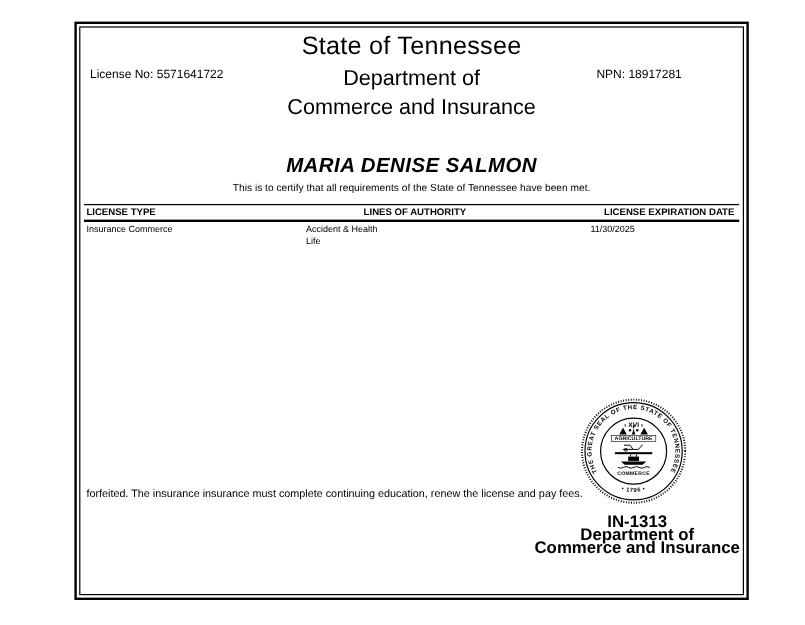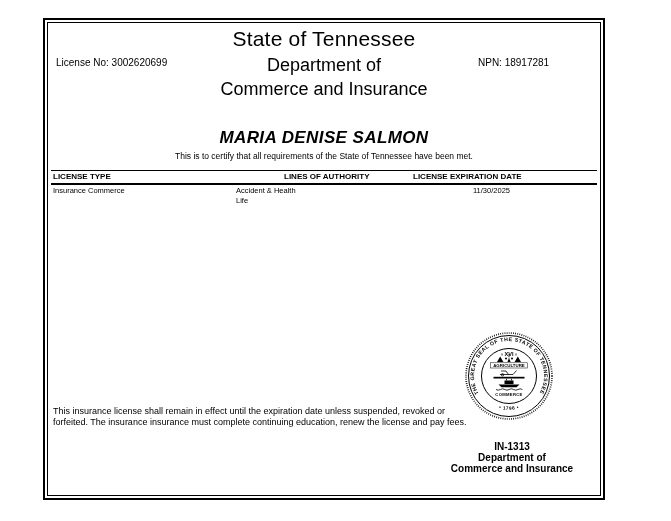--- a/index.html
+++ b/index.html
@@ -10,21 +10,21 @@
   }
   .page {
     position: relative;
     width: 671px;
     height: 521px;
     background: #ffffff;
     overflow: hidden;
   }
   .certificate {
     position: absolute;
-    left: 43px;
+    left: 62px;
     top: 18px;
     width: 562px;
     height: 482px;
     border: 2px solid #000;
   }
   .inner-border {
     position: absolute;
     inset: 2px;
     border: 1px solid #000;
     pointer-events: none;
@@ -66,21 +66,21 @@
   .table-rule-head { left: 6px; top: 163px; width: 546px; height: 2px; }
 
   .th {
     top: 152px;
     font-size: 8px;
     font-weight: bold;
     white-space: nowrap;
   }
   .th-type { left: 8px; text-align: center; }
   .th-loa  { left: 191px; padding-left: 48px; }
-  .th-exp  { left: 368px; width: 180px; }
+  .th-exp  { left: 368px; width: 180px; text-align: right; }
 
   .td {
     top: 166px;
     font-size: 7.5px;
     line-height: 10px;
     white-space: nowrap;
   }
   .td-type { left: 8px; }
   .td-loa  { left: 191px; }
   .td-exp  { left: 428px; width: 118px; text-align: left; }
@@ -106,35 +106,34 @@
   .seal-svg .numeral   { font-size: 5.6px; font-weight: bold; }
   .seal-svg .agri      { font-size: 4.4px; font-weight: bold; }
   .seal-svg .comm      { font-size: 4.2px; font-weight: bold; letter-spacing: 0.3px; }
   .seal-svg .stroke-art { fill: none; stroke: #000; stroke-width: 0.8; }
 
   .form-block {
     left: 367px;
     top: 409px;
     width: 200px;
     text-align: center;
-    font-size: 10px;
+    font-size: 14px;
     font-weight: bold;
     line-height: 11px;
-    margin-top: 12px;
   }
 </style>
 </head>
 <body>
 
 <div class="page">
   <div class="certificate">
     <div class="inner-border"></div>
 
     <div class="abs centered state-title">State of Tennessee</div>
-    <div class="abs side-label license-no">License No: 3002620699</div>
+    <div class="abs side-label license-no">License No: 5571641722</div>
     <div class="abs centered dept-title">
       <div>Department of</div>
       <div>Commerce and Insurance</div>
     </div>
     <div class="abs side-label npn">NPN: 18917281</div>
 
     <div class="abs centered holder-name">MARIA DENISE SALMON</div>
     <div class="abs centered certify-line">This is to certify that all requirements of the State of Tennessee have been met.</div>
 
     <div class="abs rule table-rule-top"></div>
@@ -144,21 +143,20 @@
     <div class="abs rule table-rule-head"></div>
 
     <div class="abs td td-type">Insurance Commerce</div>
     <div class="abs td td-loa">
       <div>Accident &amp; Health</div>
       <div>Life</div>
     </div>
     <div class="abs td td-exp">11/30/2025</div>
 
     <div class="abs notice">
-      <div>This insurance license shall remain in effect until the expiration date unless suspended, revoked or</div>
       <div>forfeited. The insurance insurance must complete continuing education, renew the license and pay fees.</div>
     </div>
 
     <svg class="abs seal-svg" viewBox="0 0 88 88" aria-hidden="true">
       <defs>
         <path id="ringTop" d="M 13.7,61.5 A 35,35 0 1 1 74.3,61.5" fill="none"></path>
         <path id="ringBottom" d="M 26,72.8 A 34,34 0 0 0 62,72.8" fill="none"></path>
       </defs>
       <circle class="dotted" cx="44" cy="44" r="43"></circle>
       <circle class="line" cx="44" cy="44" r="40.5"></circle>

